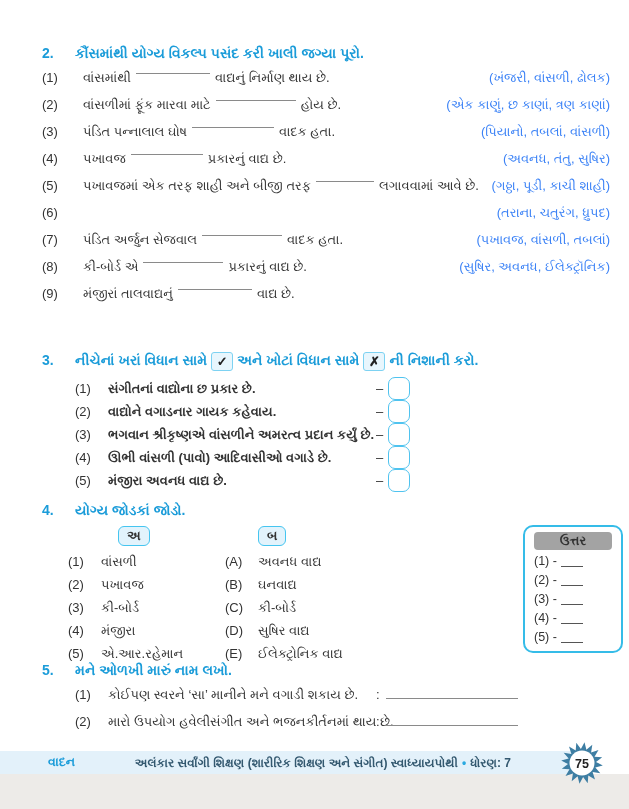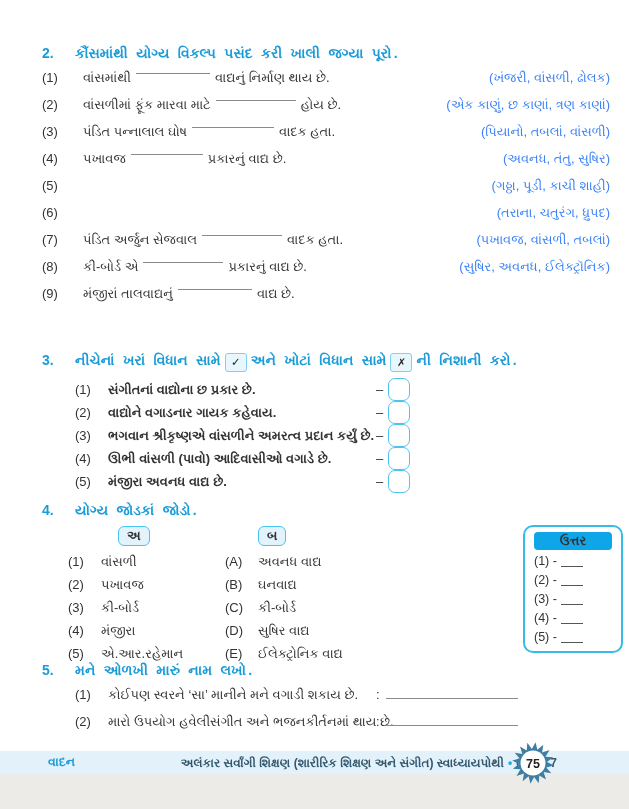--- a/index.html
+++ b/index.html
@@ -8,21 +8,21 @@
     font-family: "Liberation Sans", sans-serif;
     background:#ffffff; color:#333; font-size:13px;
     position:relative; width:629px; height:809px; overflow:hidden;
   }
   .page { position:absolute; inset:0; background:#fff; }
 
   
   .section { position:absolute; left:42px; width:568px; }
   .q-header { display:flex; align-items:baseline; font-weight:bold; color:#1b9cd9; font-size:14px; margin-bottom:8px; }
   .q-num { width:33px; flex:0 0 33px; }
-  .q-title { flex:1;font-family:Liberation Mono, monospace; }
+  .q-title { flex:1; }
 
   
   .fill-row { display:flex; align-items:baseline; height:27px; }
   .fill-row .inum { width:33px; flex:0 0 33px; color:#333; }
   .fill-row .stem { white-space:nowrap;margin-left:8px; }
   .fill-row .opts { margin-left:auto; white-space:nowrap; color:#3b82f6; }
   .blank { display:inline-block; height:0; border-top:1.2px solid #8a8a8a; vertical-align:8px; margin:0 5px; }
 
   
   .tf-row { display:flex; align-items:center; height:23px; padding-left:33px; }
@@ -35,40 +35,40 @@
              font-weight:bold; font-size:13px; line-height:17px; vertical-align:-1px; }
 
   
   .col-badge { position:absolute; border:1.3px solid #45c5f0; background:#e2f3fc; border-radius:6px;
                padding:0px 8px; font-weight:bold; color:#333; font-size:13px; line-height:18px; }
   .match-col { position:absolute; top:52px; }
   .match-row { display:flex; align-items:baseline; height:23px; white-space:nowrap; }
   .match-row .inum { width:33px; flex:0 0 33px; }
   .answer-box { position:absolute; left:523px; top:525px; width:100px; height:128px;
                 border:2px solid #35bce8; border-radius:10px; background:#fff; padding:5px 9px 0 9px; }
-  .answer-box .ans-head { background:#0ea5e9; border-radius:4px; text-align:center; font-weight:bold;
+  .answer-box .ans-head { background:#a3a3a3; border-radius:4px; text-align:center; font-weight:bold;
                           color:#333; font-size:13px; line-height:18px; margin-bottom:4px; }
   .ans-row { height:19px; font-size:12.5px; white-space:nowrap; }
   .uline { display:inline-block; width:22px; border-bottom:1.2px solid #555; height:10px; vertical-align:-2px; margin-left:4px; }
 
   
   .id-row { display:flex; align-items:baseline; height:27px; padding-left:33px; }
   .id-row .inum { width:33px; flex:0 0 33px; }
   .id-row .stem { width:268px; flex:0 0 268px; white-space:nowrap; }
   .id-row .colon { margin-right:2px; }
   .long-blank { display:inline-block; height:0; border-top:1.2px solid #8a8a8a; vertical-align:8px; width:132px; margin-left:4px; }
 
   
-  .footer-band { position:absolute; left:0; top:751px; width:629px; height:23px; background:#e3f1fa;
+  .footer-band { position:absolute; left:0; top:751px; width:583px; height:23px; background:#e3f1fa;
                  display:flex; align-items:center; }
   .footer-left { color:#1b9cd9; font-weight:bold; font-size:12.5px; margin-left:48px; }
   .footer-center { margin-left:auto; margin-right:72px; color:#33586f; font-weight:bold; font-size:12px; white-space:nowrap; }
   .footer-center .bullet { color:#2aa9e0; margin:0 4px; }
   .bottom-strip { position:absolute; left:0; top:774px; width:629px; height:35px; background:#edebe8; }
-  .page-badge { position:absolute; left:512px; top:742px; width:42px; height:42px;text-align:right; }
+  .page-badge { position:absolute; left:561px; top:742px; width:42px; height:42px;text-align:right; }
   .page-badge svg { display:block; }
 </style>
 </head>
 <body>
 
 <div class="page">
 
   <div class="section" style="top:45px;">
     <div class="q-header">
       <span class="q-num">2.</span>
@@ -90,20 +90,21 @@
       <span class="stem"><span>પંડિત પન્નાલાલ ઘોષ</span><span class="blank" style="width:82px"></span><span>વાદક હતા.</span></span>
       <span class="opts">(પિયાનો, તબલાં, વાંસળી)</span>
     </div>
     <div class="fill-row">
       <span class="inum">(4)</span>
       <span class="stem"><span>પખાવજ</span><span class="blank" style="width:72px"></span><span>પ્રકારનું વાદ્ય છે.</span></span>
       <span class="opts">(અવનધ, તંતુ, સુષિર)</span>
     </div>
     <div class="fill-row">
       <span class="inum">(5)</span>
+      <span class="stem"><span>પખાવજમાં એક તરફ શાહી અને બીજી તરફ</span><span class="blank" style="width:58px"></span><span>લગાવવામાં આવે છે.</span></span>
       <span class="opts">(ગઠ્ઠા, પૂડી, કાચી શાહી)</span>
     </div>
     <div class="fill-row">
       <span class="inum">(6)</span>
       <span class="opts">(તરાના, ચતુરંગ, ધ્રુપદ)</span>
     </div>
     <div class="fill-row">
       <span class="inum">(7)</span>
       <span class="stem"><span>પંડિત અર્જુન સેજવાલ</span><span class="blank" style="width:80px"></span><span>વાદક હતા.</span></span>
       <span class="opts">(પખાવજ, વાંસળી, તબલાં)</span>

